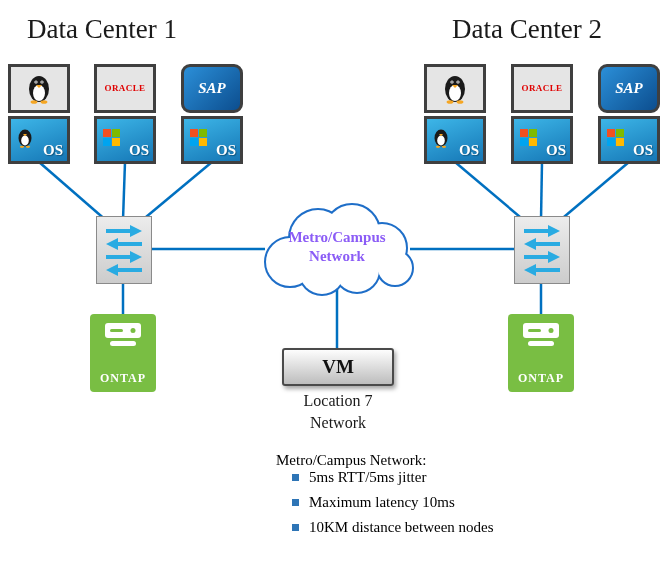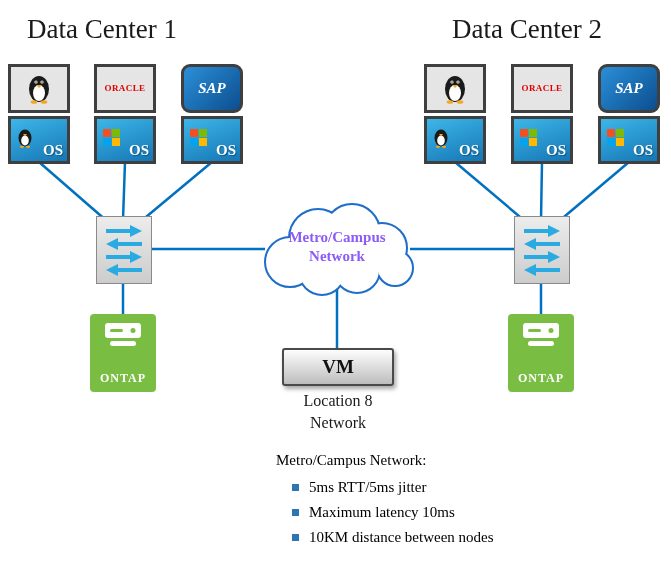--- a/index.html
+++ b/index.html
@@ -51,21 +51,21 @@
     background:linear-gradient(#fdfdfd,#bdbdbd);border:2px solid #4a4a4a;border-radius:3px;
     box-shadow:2px 3px 4px rgba(0,0,0,.35);
     display:flex;align-items:center;justify-content:center;box-sizing:border-box;
   }
   .vm-label{font-weight:bold;font-size:19px;color:#111;}
   .mediator-caption{position:absolute;left:270px;width:136px;text-align:center;font-size:16px;color:#1a1a1a;}
 
   
   .notes{position:absolute;left:276px;top:452px;}
   .notes-heading{font-size:15px;color:#000;}
-  .notes-list{margin-top:10px;margin-left:16px;display:flex;flex-direction:column;gap:8px;}
+  .notes-list{margin-left:16px;display:flex;flex-direction:column;gap:8px;}
   .notes-item{display:flex;align-items:center;gap:10px;font-size:15px;color:#000;white-space:nowrap;}
   .bullet{width:7px;height:7px;background:#2e75b6;flex:0 0 auto;}
 </style>
 </head>
 <body>
 
 <div class="canvas">
 
   <svg class="connectors" width="671" height="573">
     <g stroke="#0070C0" stroke-width="2.5" fill="none">
@@ -280,21 +280,21 @@
     </svg>
     <div class="cloud-text">
       <div>Metro/Campus</div>
       <div>Network</div>
     </div>
   </div>
 
   <div class="vm-box">
     <span class="vm-label">VM</span>
   </div>
-  <div class="mediator-caption" style="top:392px;">Location 8</div>
+  <div class="mediator-caption" style="top:392px;">Location 7</div>
   <div class="mediator-caption" style="top:414px;">Network</div>
 
   <div class="notes">
     <div class="notes-heading">Metro/Campus Network:</div>
     <div class="notes-list">
       <div class="notes-item">
         <span class="bullet"></span>
         <span>5ms RTT/5ms jitter</span>
       </div>
       <div class="notes-item">

